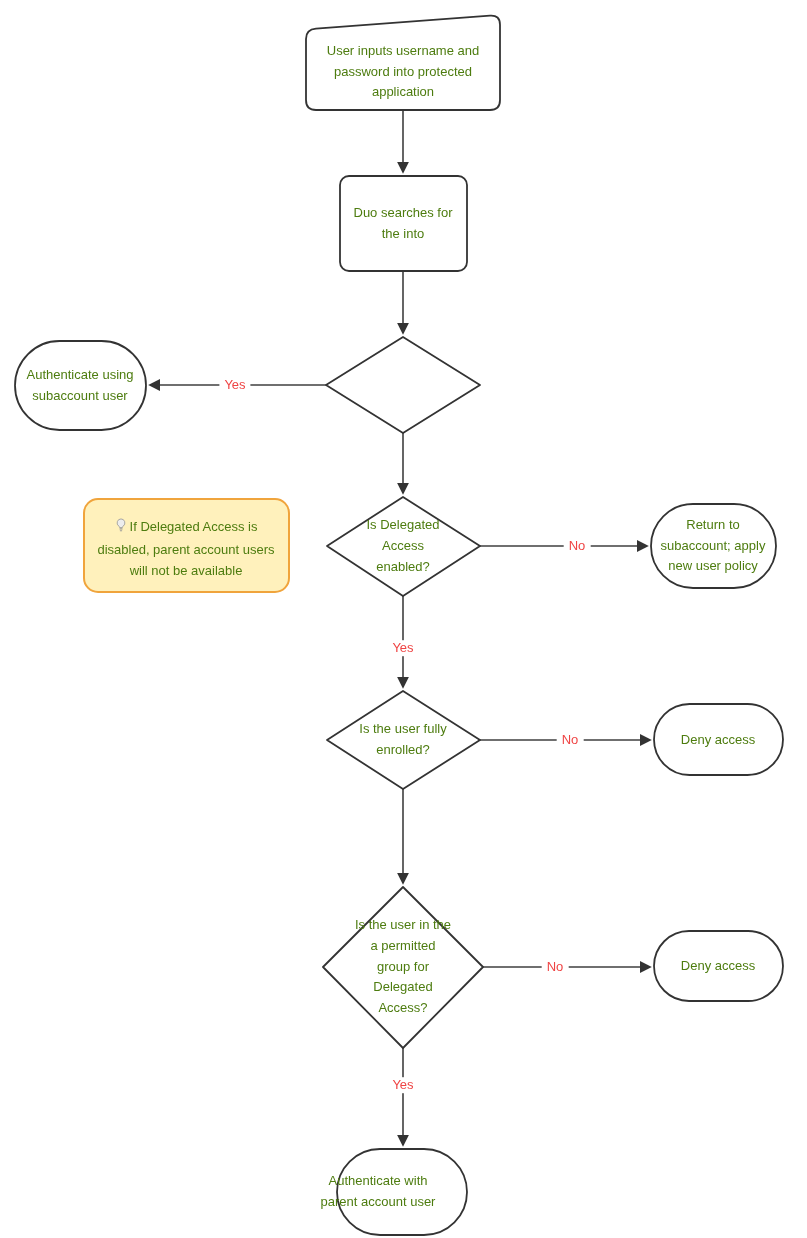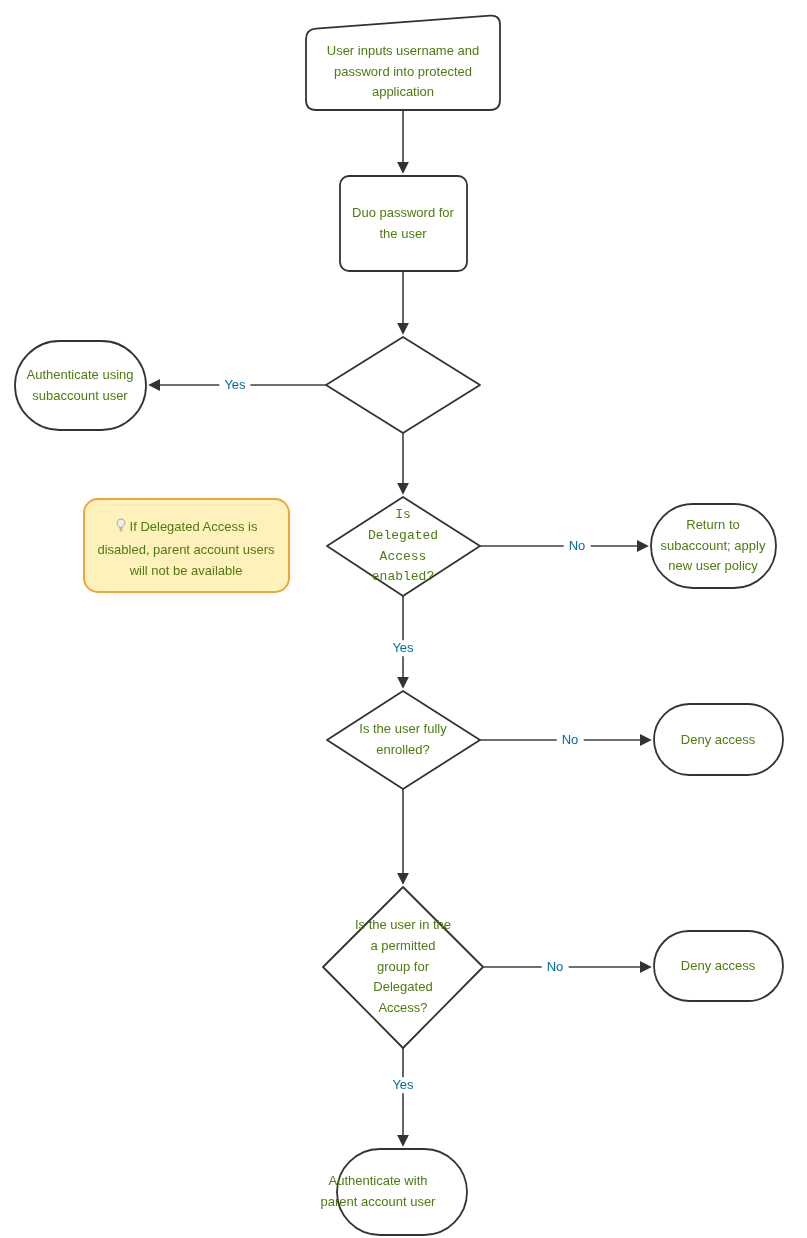--- a/index.html
+++ b/index.html
@@ -28,21 +28,21 @@
     line-height: 1.6;
     color: #4d7c0f;
   }
   .edge-label {
     position: absolute;
     transform: translate(-50%, -50%);
     background: #ffffff;
     padding: 0 5px;
     font-size: 13px;
     line-height: 1.2;
-    color: #0369a1;
+    color: #ef4444;
     white-space: nowrap;
   }
   .note-label { font-size: 13px; }
   .bulb {
     display: inline-block;
     vertical-align: -2px;
     margin-right: 3px;
   }
 </style>
 </head>
@@ -82,26 +82,26 @@
       <path d="M403,887 L483,967 L403,1048 L323,967 Z"></path>
       <rect x="654" y="931" width="129" height="70" rx="35"></rect>
       <rect x="337" y="1149" width="130" height="86" rx="43"></rect>
     </g>
 
     <rect x="84" y="499" width="205" height="93" rx="14" fill="#FFF1BC" stroke="#F0A43C" stroke-width="2"></rect>
   </svg>
 
   <div class="node-label" style="left:403px; top:72px; width:186px; height:76px;">User inputs username and password into protected application</div>
 
-  <div class="node-label" style="left:403px; top:224px; width:120px; height:90px;">Duo password for the user</div>
+  <div class="node-label" style="left:403px; top:224px; width:120px; height:90px;">Duo searches for the into</div>
 
 
   <div class="node-label" style="left:80px; top:385px; width:125px; height:85px;">Authenticate using subaccount user</div>
 
-  <div class="node-label" style="left:403px; top:546px; width:92px; height:95px;font-family:Liberation Mono, monospace;">Is Delegated Access enabled?</div>
+  <div class="node-label" style="left:403px; top:546px; width:92px; height:95px;">Is Delegated Access enabled?</div>
 
   <div class="node-label" style="left:713px; top:546px; width:118px; height:80px;">Return to subaccount; apply new user policy</div>
 
   <div class="node-label" style="left:403px; top:740px; width:110px; height:90px;">Is the user fully enrolled?</div>
 
   <div class="node-label" style="left:718px; top:740px; width:120px; height:65px;">Deny access</div>
 
   <div class="node-label" style="left:403px; top:967px; width:100px; height:150px;">Is the user in the a permitted group for Delegated Access?</div>
 
   <div class="node-label" style="left:718px; top:966px; width:120px; height:64px;">Deny access</div>

